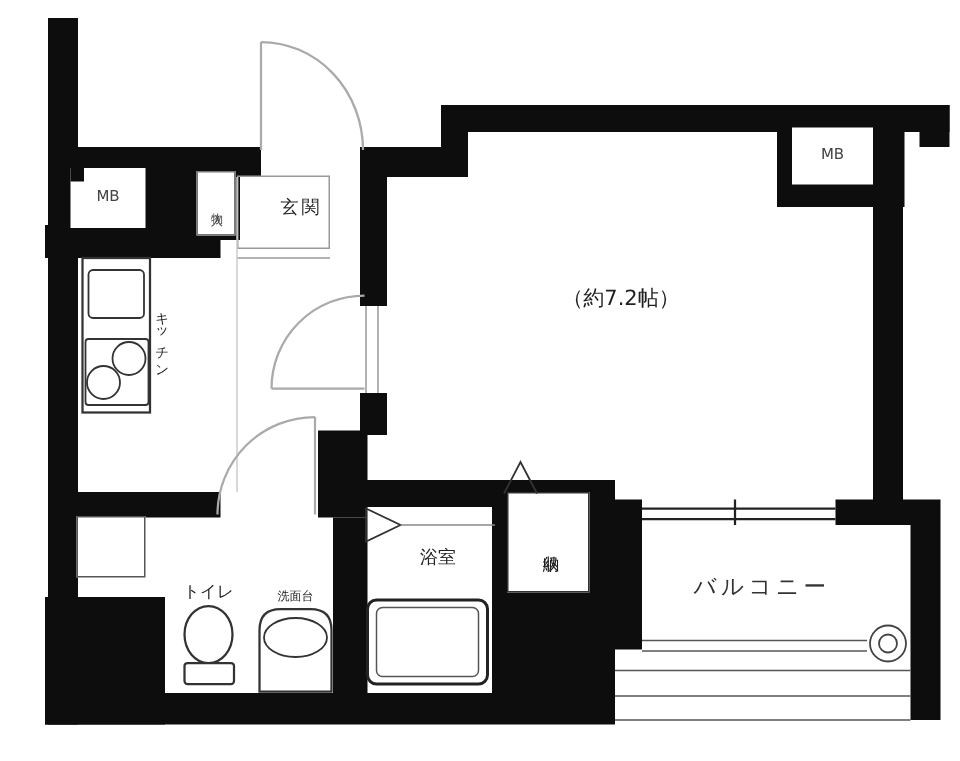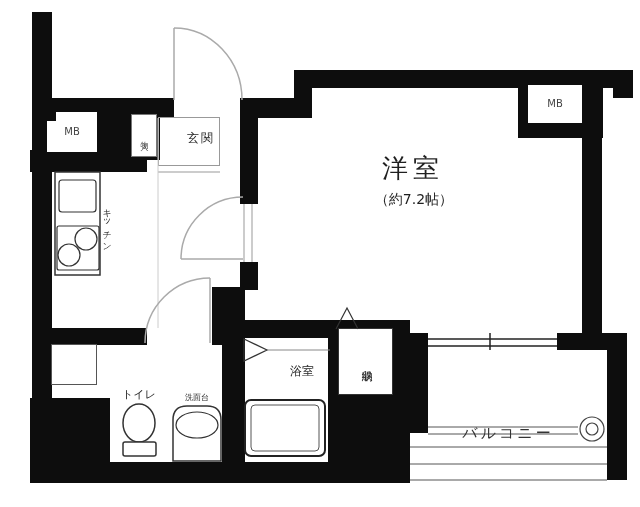--- a/index.html
+++ b/index.html
@@ -90,35 +90,34 @@
 
     <line x1="428" y1="427" x2="578" y2="427" stroke="#555" stroke-width="1"></line>
     <line x1="428" y1="434" x2="578" y2="434" stroke="#555" stroke-width="1"></line>
     <circle cx="592" cy="429" r="12" stroke="#444" stroke-width="1.2" fill="#fff"></circle>
     <circle cx="592" cy="429" r="6" stroke="#444" stroke-width="1.2" fill="none"></circle>
     <line x1="410" y1="447" x2="607" y2="447" stroke="#555" stroke-width="1"></line>
     <line x1="410" y1="464" x2="607" y2="464" stroke="#555" stroke-width="1"></line>
     <line x1="410" y1="480" x2="607" y2="480" stroke="#555" stroke-width="1"></line>
   </svg>
 
-  <div class="label" style="left:353px;top:153px;width:120px;height:32px;font-size:26px;letter-spacing:5px;font-weight:500;">洋室</div>
   <div class="label" style="left:334px;top:190px;width:160px;height:18px;font-size:14px;">（約7.2帖）</div>
 
   <div class="label" style="left:171px;top:130px;width:60px;height:18px;font-size:12px;letter-spacing:2px;">玄関</div>
 
   <div class="label vtext" style="left:100px;top:194px;width:14px;height:62px;font-size:9px;">キッチン</div>
 
   <div class="label" style="left:47px;top:112px;width:50px;height:40px;font-size:10px;color:#444;">MB</div>
   <div class="label" style="left:528px;top:85px;width:54px;height:38px;font-size:10px;color:#444;">MB</div>
 
   <div class="label vtext" style="left:134px;top:117px;width:20px;height:38px;font-size:8px;color:#444;">物入</div>
 
 
   <div class="label" style="left:114px;top:389px;width:50px;height:12px;font-size:11px;">トイレ</div>
   <div class="label" style="left:167px;top:392px;width:60px;height:11px;font-size:8px;text-align:right;">洗面台</div>
 
-  <div class="label" style="left:272px;top:364px;width:60px;height:16px;font-size:12px;text-align:right;">浴室</div>
+  <div class="label" style="left:262px;top:364px;width:60px;height:16px;font-size:12px;text-align:right;">浴室</div>
 
   <div class="label vtext" style="left:358px;top:338px;width:16px;height:48px;font-size:11px;">収納</div>
 
-  <div class="label" style="left:438px;top:383px;width:140px;height:18px;font-size:15px;letter-spacing:3px;color:#333;margin-top:42px;">バルコニー</div>
+  <div class="label" style="left:438px;top:383px;width:140px;height:18px;font-size:15px;letter-spacing:3px;color:#333;">バルコニー</div>
 
 </div>
 
 </body></html>

